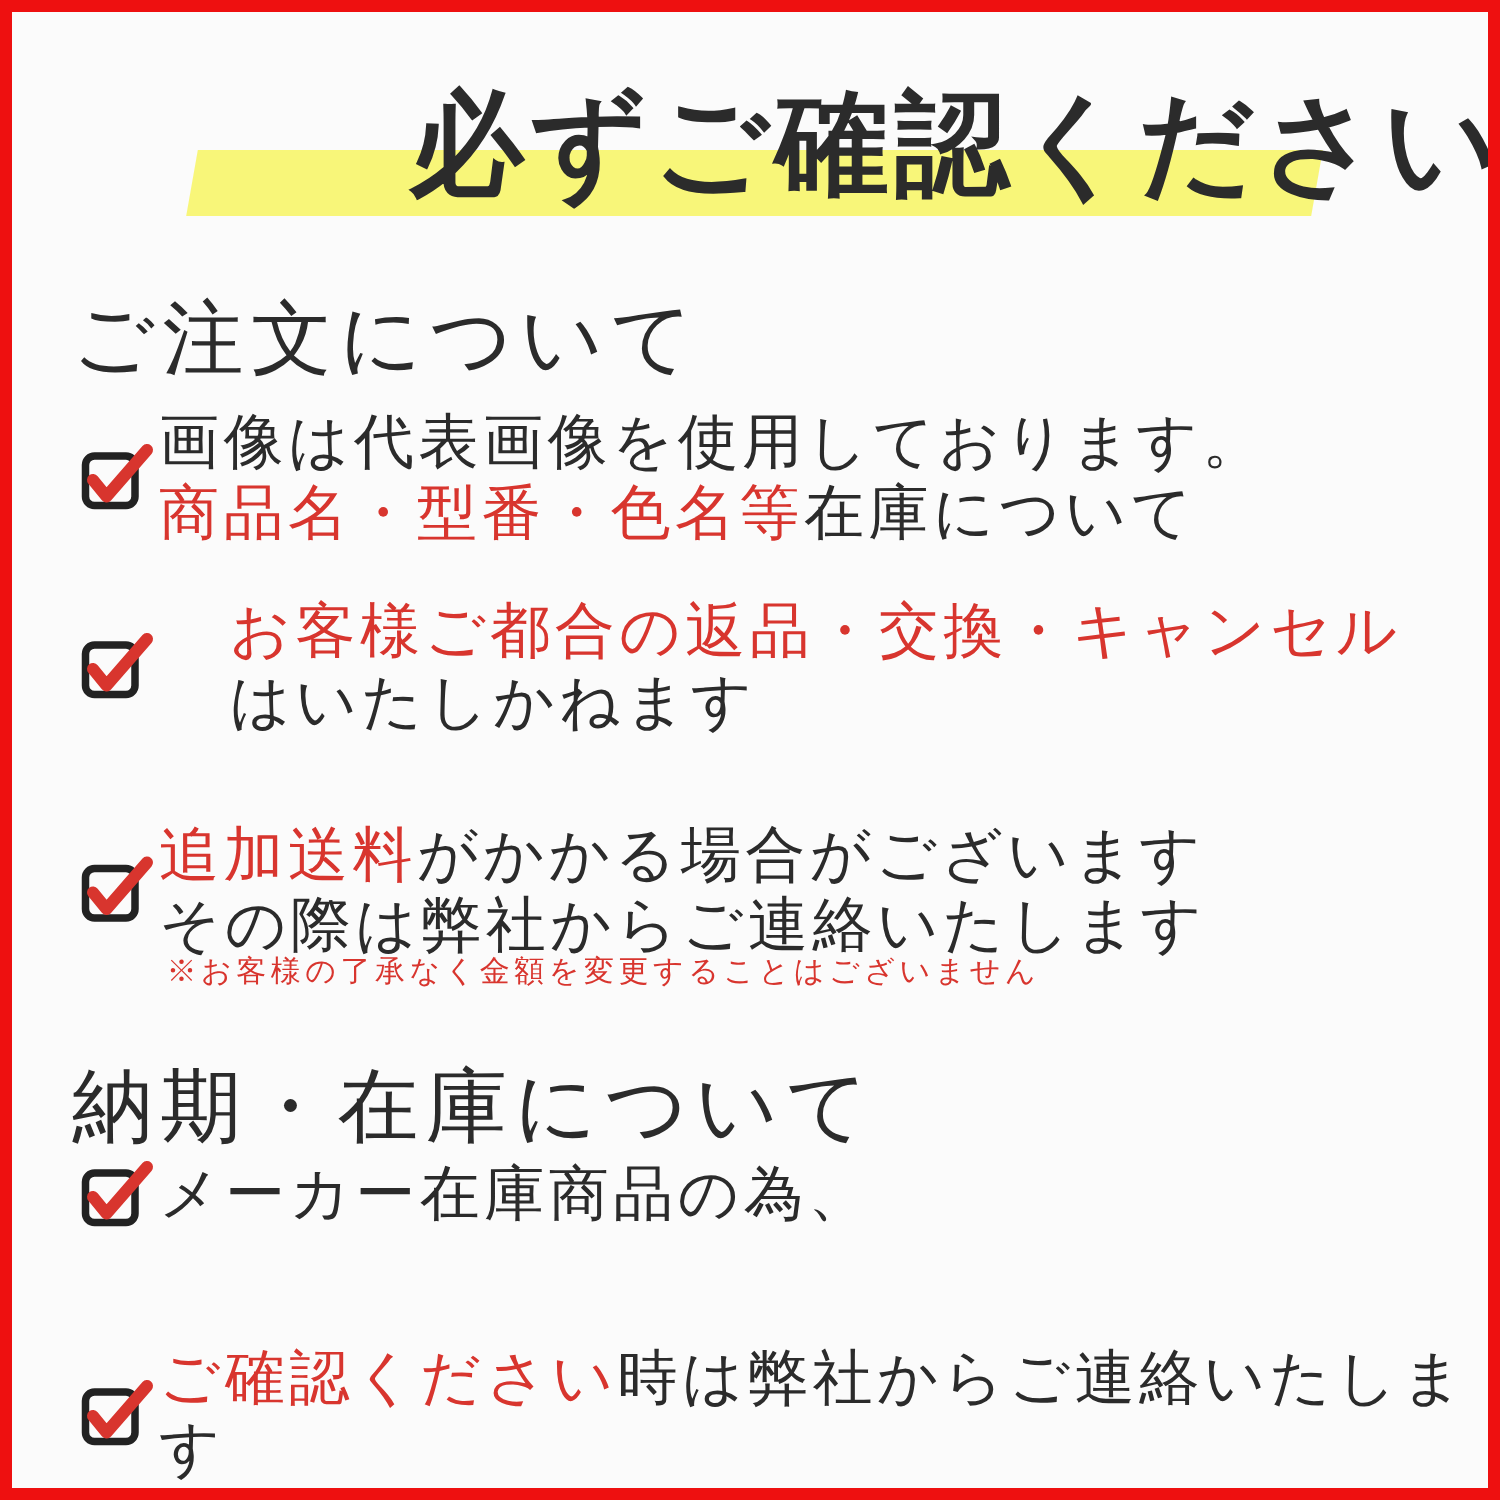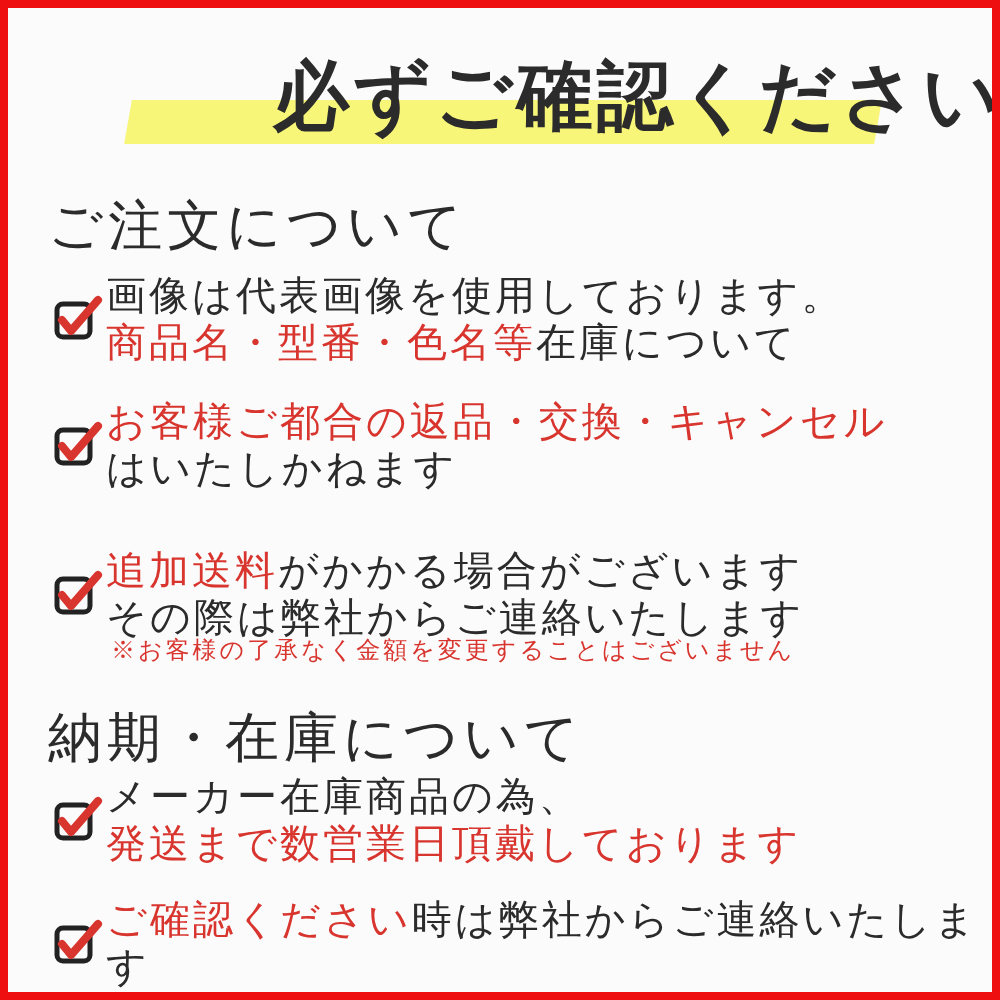--- a/index.html
+++ b/index.html
@@ -60,21 +60,21 @@
   .heading-1 { top: 188px; }
   .heading-2 { top: 700px; }
   
   .item {
     position: absolute;
     left: 46px;
     display: flex;
     align-items: center;
   }
   .item-1 { top: 264px; }
-  .item-2 { top: 390px; }
+  .item-2 { top: 390px; gap: 47px; }
   .item-3 { top: 539px; }
   .item-4 { top: 765px; }
   .item-5 { top: 888px; }
   .checkbox {
     flex: 0 0 auto;
     width: 48px;
     height: 48px;
     margin-top: -2px;
     margin-right: 4px;
     overflow: visible;
@@ -84,21 +84,21 @@
     line-height: 47px;
     letter-spacing: 3px;
     color: var(--text);
   }
   .seg-red { color: var(--red); }
   .seg-black { color: var(--text); }
   .note {
     position: absolute;
     left: 103px;
     top: 626px;
-    font-size: 24px;
+    font-size: 20px;
     letter-spacing: 3px;
     color: var(--red);
   }
 </style>
 </head>
 <body>
 
 <div class="frame">
 
   <div class="title-wrap">
@@ -145,21 +145,20 @@
 
   <div class="section-heading heading-2">納期・在庫について</div>
 
   <div class="item item-4">
     <svg class="checkbox" viewBox="0 0 48 48">
       <rect x="3" y="10" width="33" height="33" rx="6" fill="none" stroke="#222222" stroke-width="5"></rect>
       <path d="M8 26 L17 37 L44 6" fill="none" stroke="var(--red)" stroke-width="8" stroke-linecap="round" stroke-linejoin="round"></path>
     </svg>
     <div class="item-text">
       <div><span class="seg-black">メーカー在庫商品の為、</span></div>
-      <div><span class="seg-red">発送まで数営業日頂戴しております</span></div>
     </div>
   </div>
 
   <div class="item item-5">
     <svg class="checkbox" viewBox="0 0 48 48">
       <rect x="3" y="10" width="33" height="33" rx="6" fill="none" stroke="#222222" stroke-width="5"></rect>
       <path d="M8 26 L17 37 L44 6" fill="none" stroke="var(--red)" stroke-width="8" stroke-linecap="round" stroke-linejoin="round"></path>
     </svg>
     <div class="item-text">
       <div><span class="seg-red">ご確認ください</span><span class="seg-black">時は弊社からご連絡いたします</span></div>

